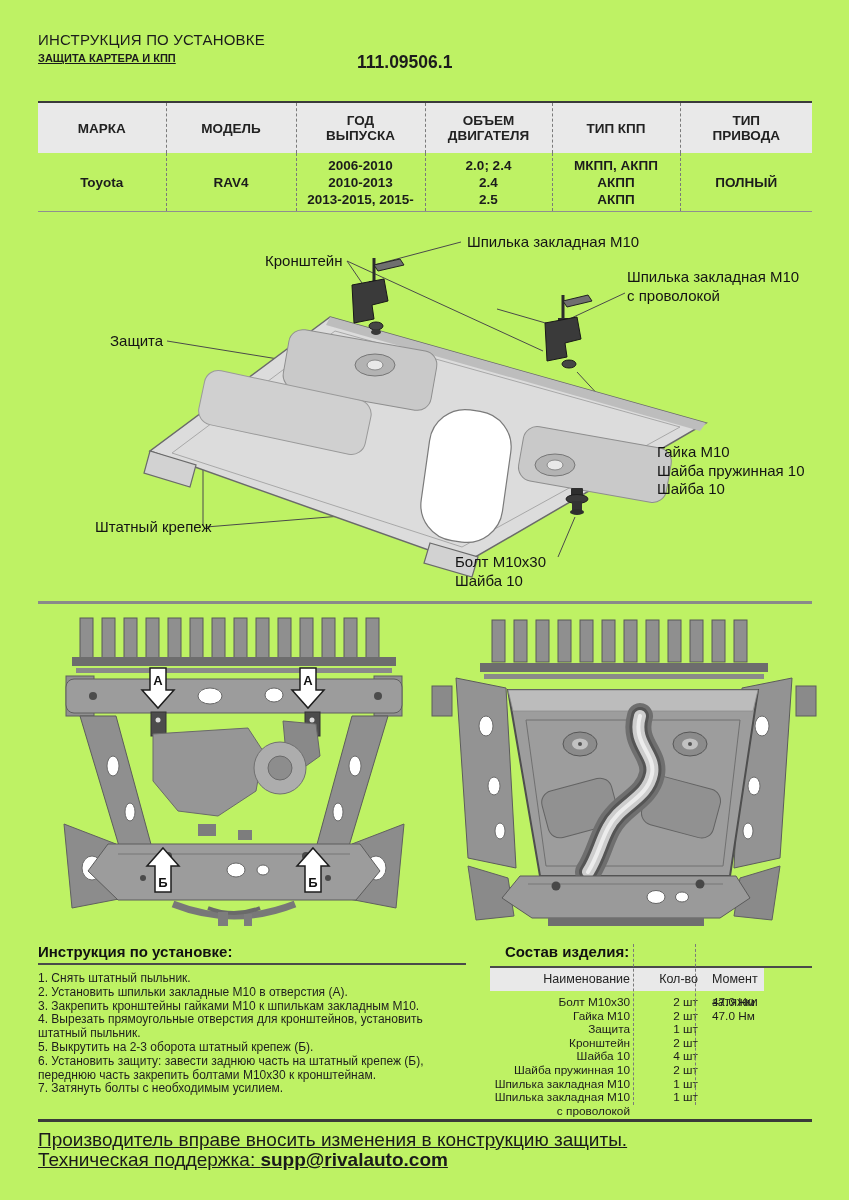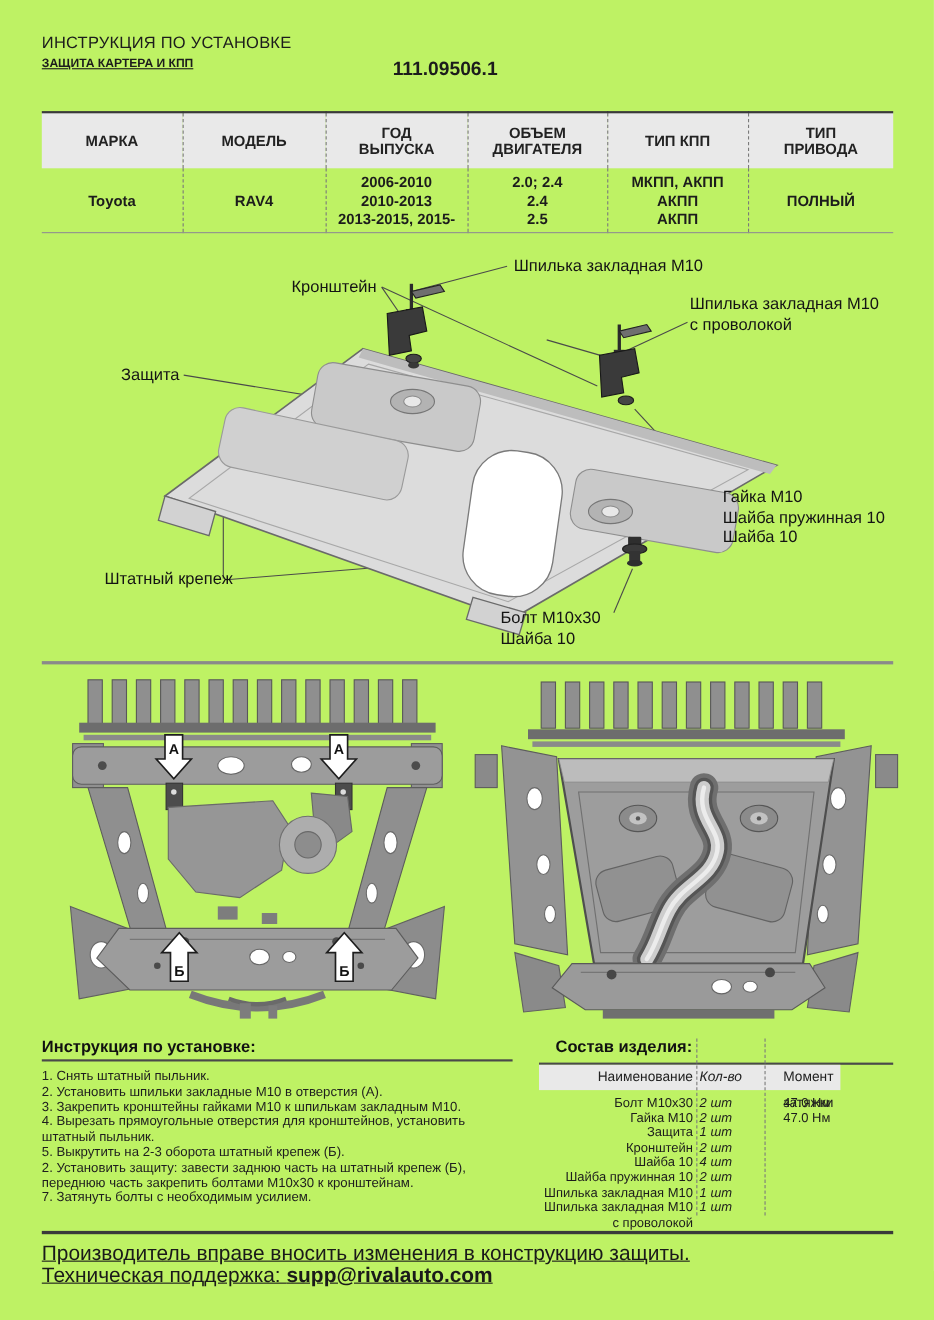--- a/index.html
+++ b/index.html
@@ -32,21 +32,21 @@
   #instTitle{left:38px;top:943px;}
   #instRule{left:38px;top:963px;width:428px;height:2px;background:#4a4a4a;}
   #steps{left:38px;top:972px;width:405px;}
   #steps p{margin:0;font-size:12px;line-height:13.8px;color:#1e1e1e;}
   
   #partsTitle{left:505px;top:943px;}
   #partsTop{left:490px;top:966px;width:322px;height:2px;background:#4a4a4a;}
   #partsHead{left:490px;top:968px;width:274px;height:23px;background:#e9e9e9;}
   .prow{display:flex;align-items:flex-start;}
   .prow .c1{width:140px;text-align:right;padding-right:6px;white-space:pre-line;}
-  .prow .c2{width:62px;text-align:left;font-style:italic;}
+  .prow .c2{width:62px;text-align:right;}
   .prow .c3{flex:1;text-align:left;padding-left:14px;}
   #partsHead .prow{font-size:12.5px;line-height:23px;color:#222;}
   #partsRows{left:490px;top:996px;width:322px;font-size:11.8px;}
   #partsRows .prow{line-height:13.6px;}
   .dashv{position:absolute;width:0;border-left:1px dashed #7a7a7a;}
   
   #footRule{left:38px;top:1119px;width:774px;height:2.5px;background:#3a3a3a;}
   .foot{font-size:19px;color:#1a1a1a;text-decoration:underline;}
   #foot1{left:38px;top:1129px;}
   #foot2{left:38px;top:1149px;}
@@ -313,21 +313,21 @@
   </div>
 
   <div class="abs secTitle" id="instTitle">Инструкция по установке:</div>
   <div class="abs" id="instRule"></div>
   <div class="abs" id="steps">
     <p>1. Снять штатный пыльник.</p>
     <p>2. Установить шпильки закладные М10 в отверстия (А).</p>
     <p>3. Закрепить кронштейны гайками М10 к шпилькам закладным М10.</p>
     <p>4. Вырезать прямоугольные отверстия для кронштейнов, установить штатный пыльник.</p>
     <p>5. Выкрутить на 2-3 оборота штатный крепеж (Б).</p>
-    <p>2. Установить защиту: завести заднюю часть на штатный крепеж (Б), переднюю часть закрепить болтами М10х30 к кронштейнам.</p>
+    <p>6. Установить защиту: завести заднюю часть на штатный крепеж (Б), переднюю часть закрепить болтами М10х30 к кронштейнам.</p>
     <p>7. Затянуть болты с необходимым усилием.</p>
   </div>
 
   <div class="abs secTitle" id="partsTitle">Состав изделия:</div>
   <div class="abs" id="partsTop"></div>
   <div class="abs" id="partsHead">
     <div class="prow">
       <div class="c1">Наименование</div>
       <div class="c2">Кол-во</div>
       <div class="c3">Момент затяжки</div>

